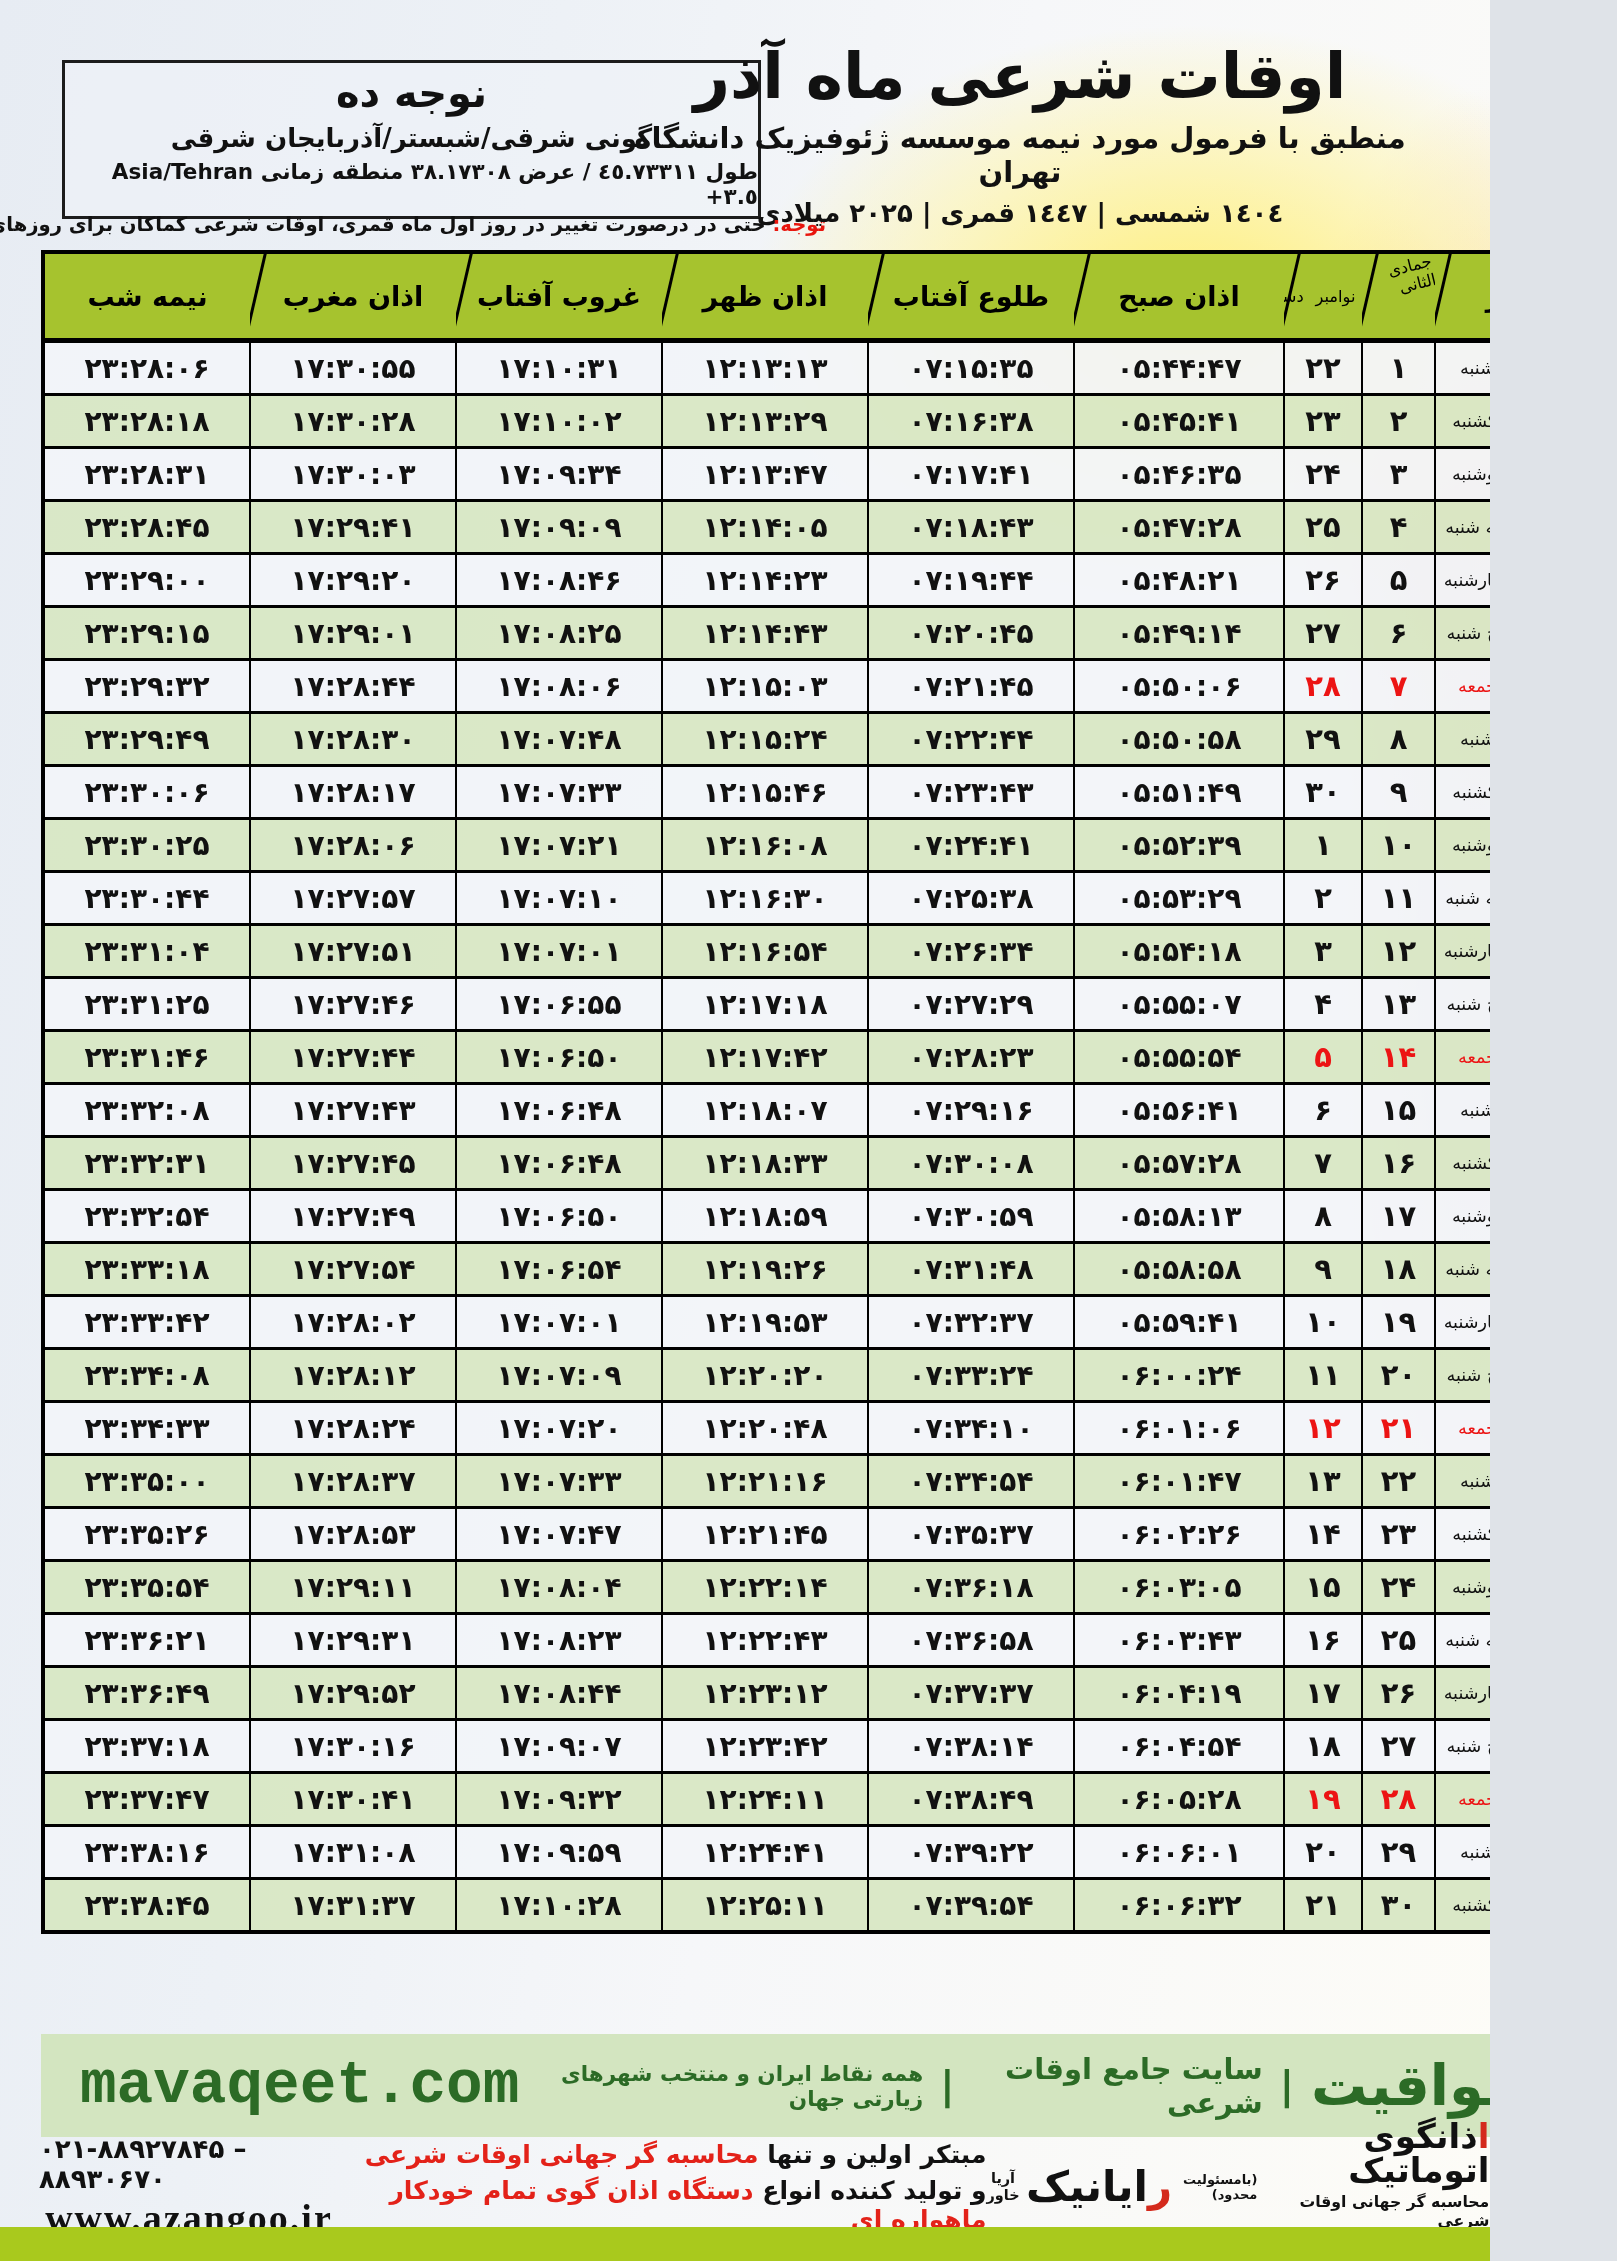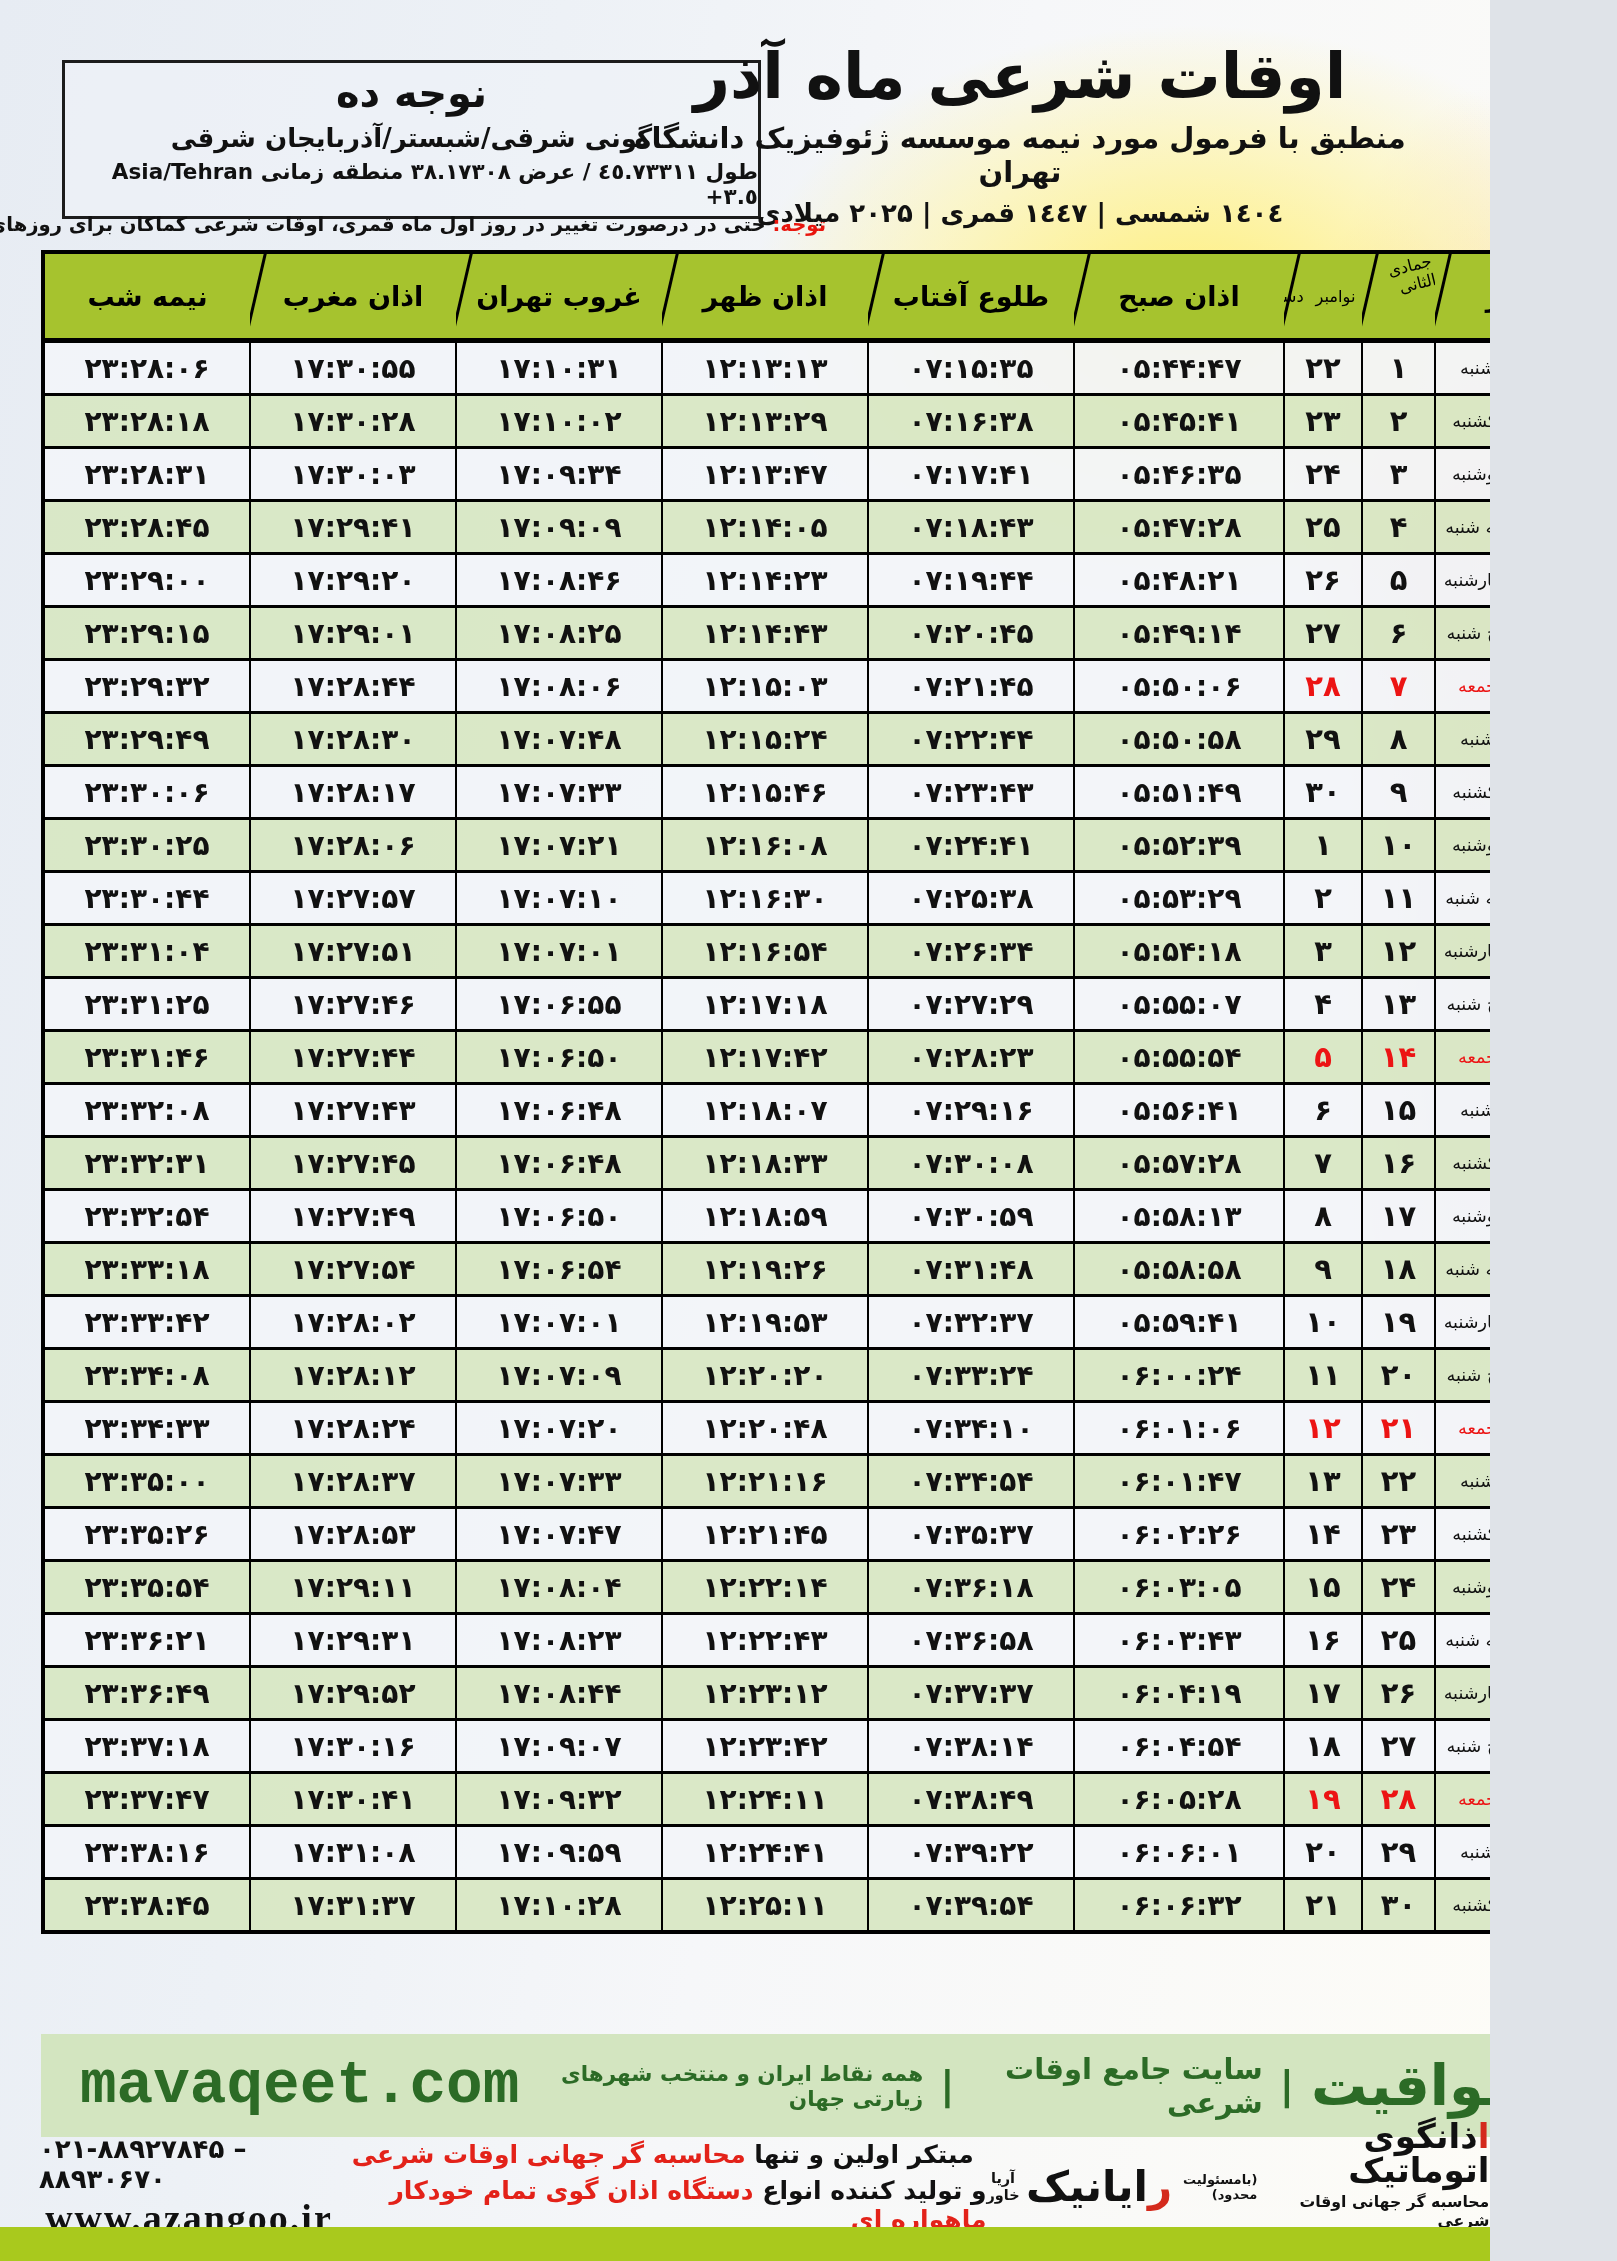--- a/index.html
+++ b/index.html
@@ -90,21 +90,21 @@
   .az-fa .red{color:#d42a1c;}
   .az-tag{font-size:15.7px;font-weight:bold;margin-top:5.2px;}
   .az-latin{font-family:"Liberation Sans",sans-serif;font-weight:bold;font-size:19.6px;direction:ltr;margin-top:2.6px;}
   .az-latin .red{color:#d42a1c;}
   .rayanik{display:flex;flex-direction:row;align-items:center;direction:rtl;}
   .ry-small{font-size:13px;font-weight:bold;}
   .ry-row{display:flex;align-items:center;gap:6.5px;}
   .ry-name{font-size:42px;font-weight:bold;line-height:1;}
   .ry-name .red{color:#d42a1c;}
   .ry-side{display:flex;flex-direction:column;font-size:14.4px;font-weight:bold;line-height:1.2;align-items:center;}
-  .center-claims{display:flex;flex-direction:column;align-items:center;gap:6.5px;font-size:25px;font-weight:bold;}
+  .center-claims{display:flex;flex-direction:column;align-items:flex-start;gap:6.5px;font-size:25px;font-weight:bold;}
   .center-claims .red{color:#e32219;}
   .contact{display:flex;flex-direction:column;align-items:center;gap:1.3px;}
   .phone{direction:ltr;font-size:26px;font-weight:bold;letter-spacing:1.3px;}
   .url{font-family:"Liberation Serif",serif;font-size:38px;font-weight:bold;direction:ltr;letter-spacing:2px;}
   .bottom-bar{position:absolute;left:0;bottom:0;width:1618px;height:34px;background:#a9c91d;}
 </style>
 </head>
 <body>
 
 <div class="page">
@@ -150,21 +150,21 @@
         </th>
         <th>
           <span class="dual">
             <span>نوامبر</span>
             <span>دسامبر</span>
           </span>
         </th>
         <th>اذان صبح</th>
         <th>طلوع آفتاب</th>
         <th>اذان ظهر</th>
-        <th>غروب تهران</th>
+        <th>غروب آفتاب</th>
         <th>اذان مغرب</th>
         <th>نیمه شب</th>
       </tr>
     </thead>
     <tbody>
         <tr>
           <td class="azar">۱</td>
           <td class="weekday">شنبه</td>
           <td class="lunar">۱</td>
           <td class="greg">۲۲</td>

